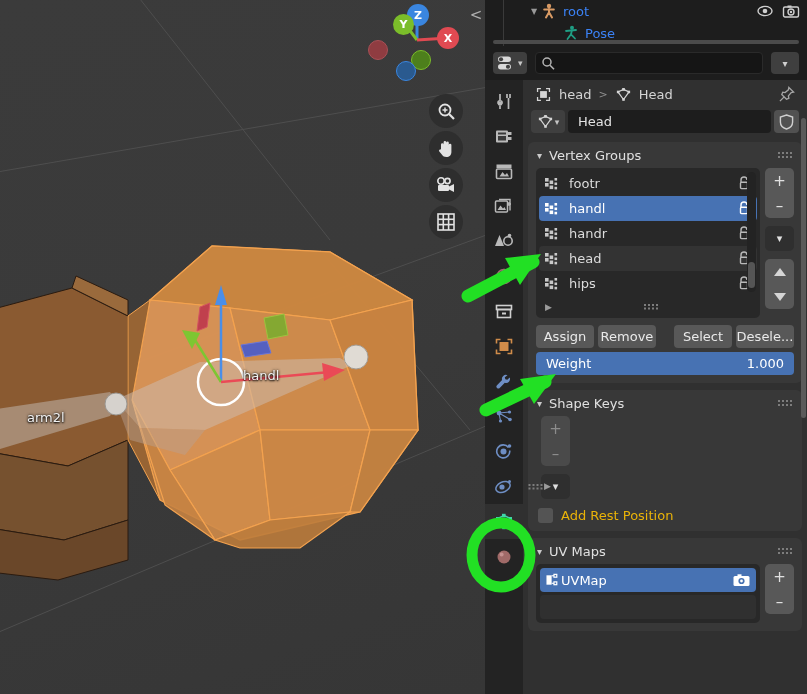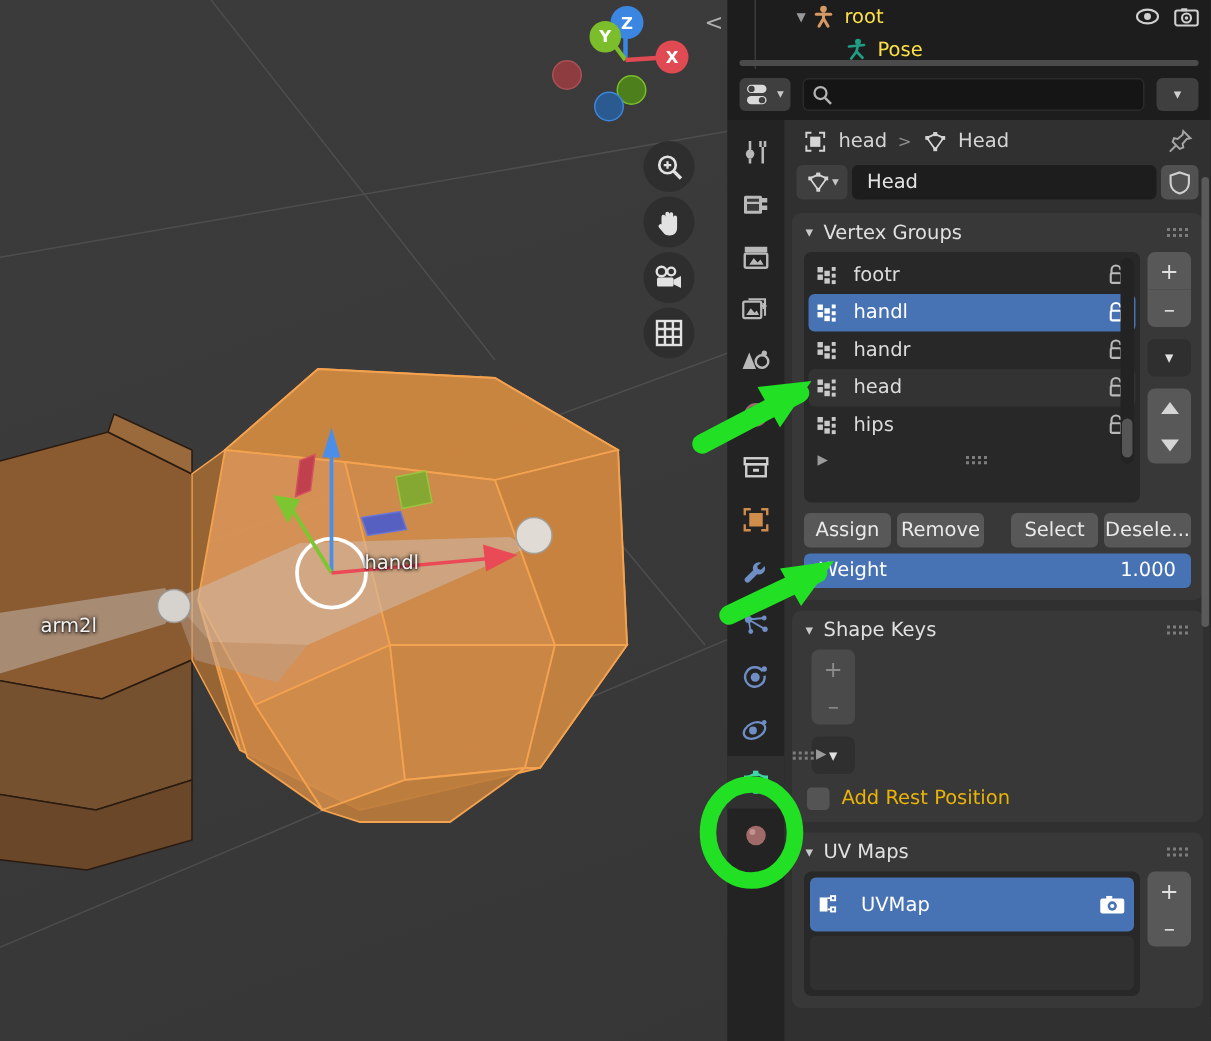--- a/index.html
+++ b/index.html
@@ -57,21 +57,21 @@
 
   
   #outliner {
     position: absolute; left: 485px; top: 0; width: 322px; height: 46px;
     background: #1d1d1d;
     overflow: hidden;
   }
   .ol-row { position: relative; height: 22px; display: flex; align-items: center; }
   .ol-vline { position: absolute; left: 18px; top: 0; bottom: 0; width: 1px; background: #3a3a3a; }
   .ol-tri { width: 14px; text-align: center; color: #999; font-size: 8px; }
-  .ol-name { color: #fde047; font-size: 13px; }
+  .ol-name { color: #3b82f6; font-size: 13px; }
   .ol-icons { position: absolute; right: 8px; display: flex; gap: 10px; align-items: center; color: #cfcfcf; }
   #ol-scroll {
     position: absolute; left: 8px; right: 8px; bottom: 2px; height: 4px;
     background: #4b4b4b; border-radius: 2px;
   }
 
   
   #props {
     position: absolute; left: 485px; top: 46px; width: 322px; height: 648px;
     background: #303030;
@@ -136,21 +136,21 @@
   .panel-head {
     height: 26px; display: flex; align-items: center; gap: 7px; padding: 0 9px;
     color: #e0e0e0; font-size: 13px;
   }
   .panel-head .chev { color: #c9c9c9; font-size: 10px; }
   .grip { margin-left: auto; color: #7d7d7d; line-height: 5px; font-size: 9px; letter-spacing: 1px; }
 
   
   .list-area { display: flex; gap: 5px; padding: 0 8px; }
   .uilist {
-    flex: 1; background: #282828; border-radius: 5px; padding: 3px 3px 17px 3px;
+    flex: 1; background: #282828; border-radius: 5px; padding: 3px 3px 0 3px;
     position: relative;
   }
   .li {
     height: 25px; display: flex; align-items: center; gap: 8px;
     padding: 0 6px; border-radius: 4px; color: #dcdcdc; font-size: 13px;
     margin-bottom: 0;
   }
   .li.alt { background: #333333; }
   .li.sel { background: #4772b3; color: #ffffff; }
   .li .lock { margin-left: auto; color: #b9b9b9; }
@@ -198,21 +198,21 @@
   .slider .val { margin-left: auto; text-align: center; }
 
   
   .sk-box { background: #282828; border-radius: 5px; height: 80px; position: relative; }
   .sk-box .tri { position: absolute; left: 8px; bottom: 5px; color: #9b9b9b; font-size: 9px; }
   .sk-box .grip2 { position: absolute; left: 50%; transform: translateX(-50%); bottom: 6px; color: #7d7d7d; font-size: 9px; letter-spacing: 1px; }
   .chk-row { display: flex; align-items: center; gap: 8px; padding: 9px 10px 0 10px; color: #eab308; font-size: 13px; }
   .chk { width: 15px; height: 15px; background: #545454; border-radius: 3px; }
 
   
-  .uv-item { height: 36px; background: #4772b3; border-radius: 4px; display: flex; align-items: center; gap: 13px; padding: 0 6px; color: #fff; font-size: 13px; }
+  .uv-item { height: 24px; background: #4772b3; border-radius: 4px; display: flex; align-items: center; gap: 0; padding: 0 6px; color: #fff; font-size: 13px; }
   .uv-item .cam { margin-left: auto; }
 
   #props-scrollbar {
     position: absolute; right: 1px; top: 38px; width: 5px; height: 300px;
     background: #5a5a5a; border-radius: 3px;
   }
 
   
   .annot { position: absolute; pointer-events: none; }
   svg { display: block; overflow: visible; }

